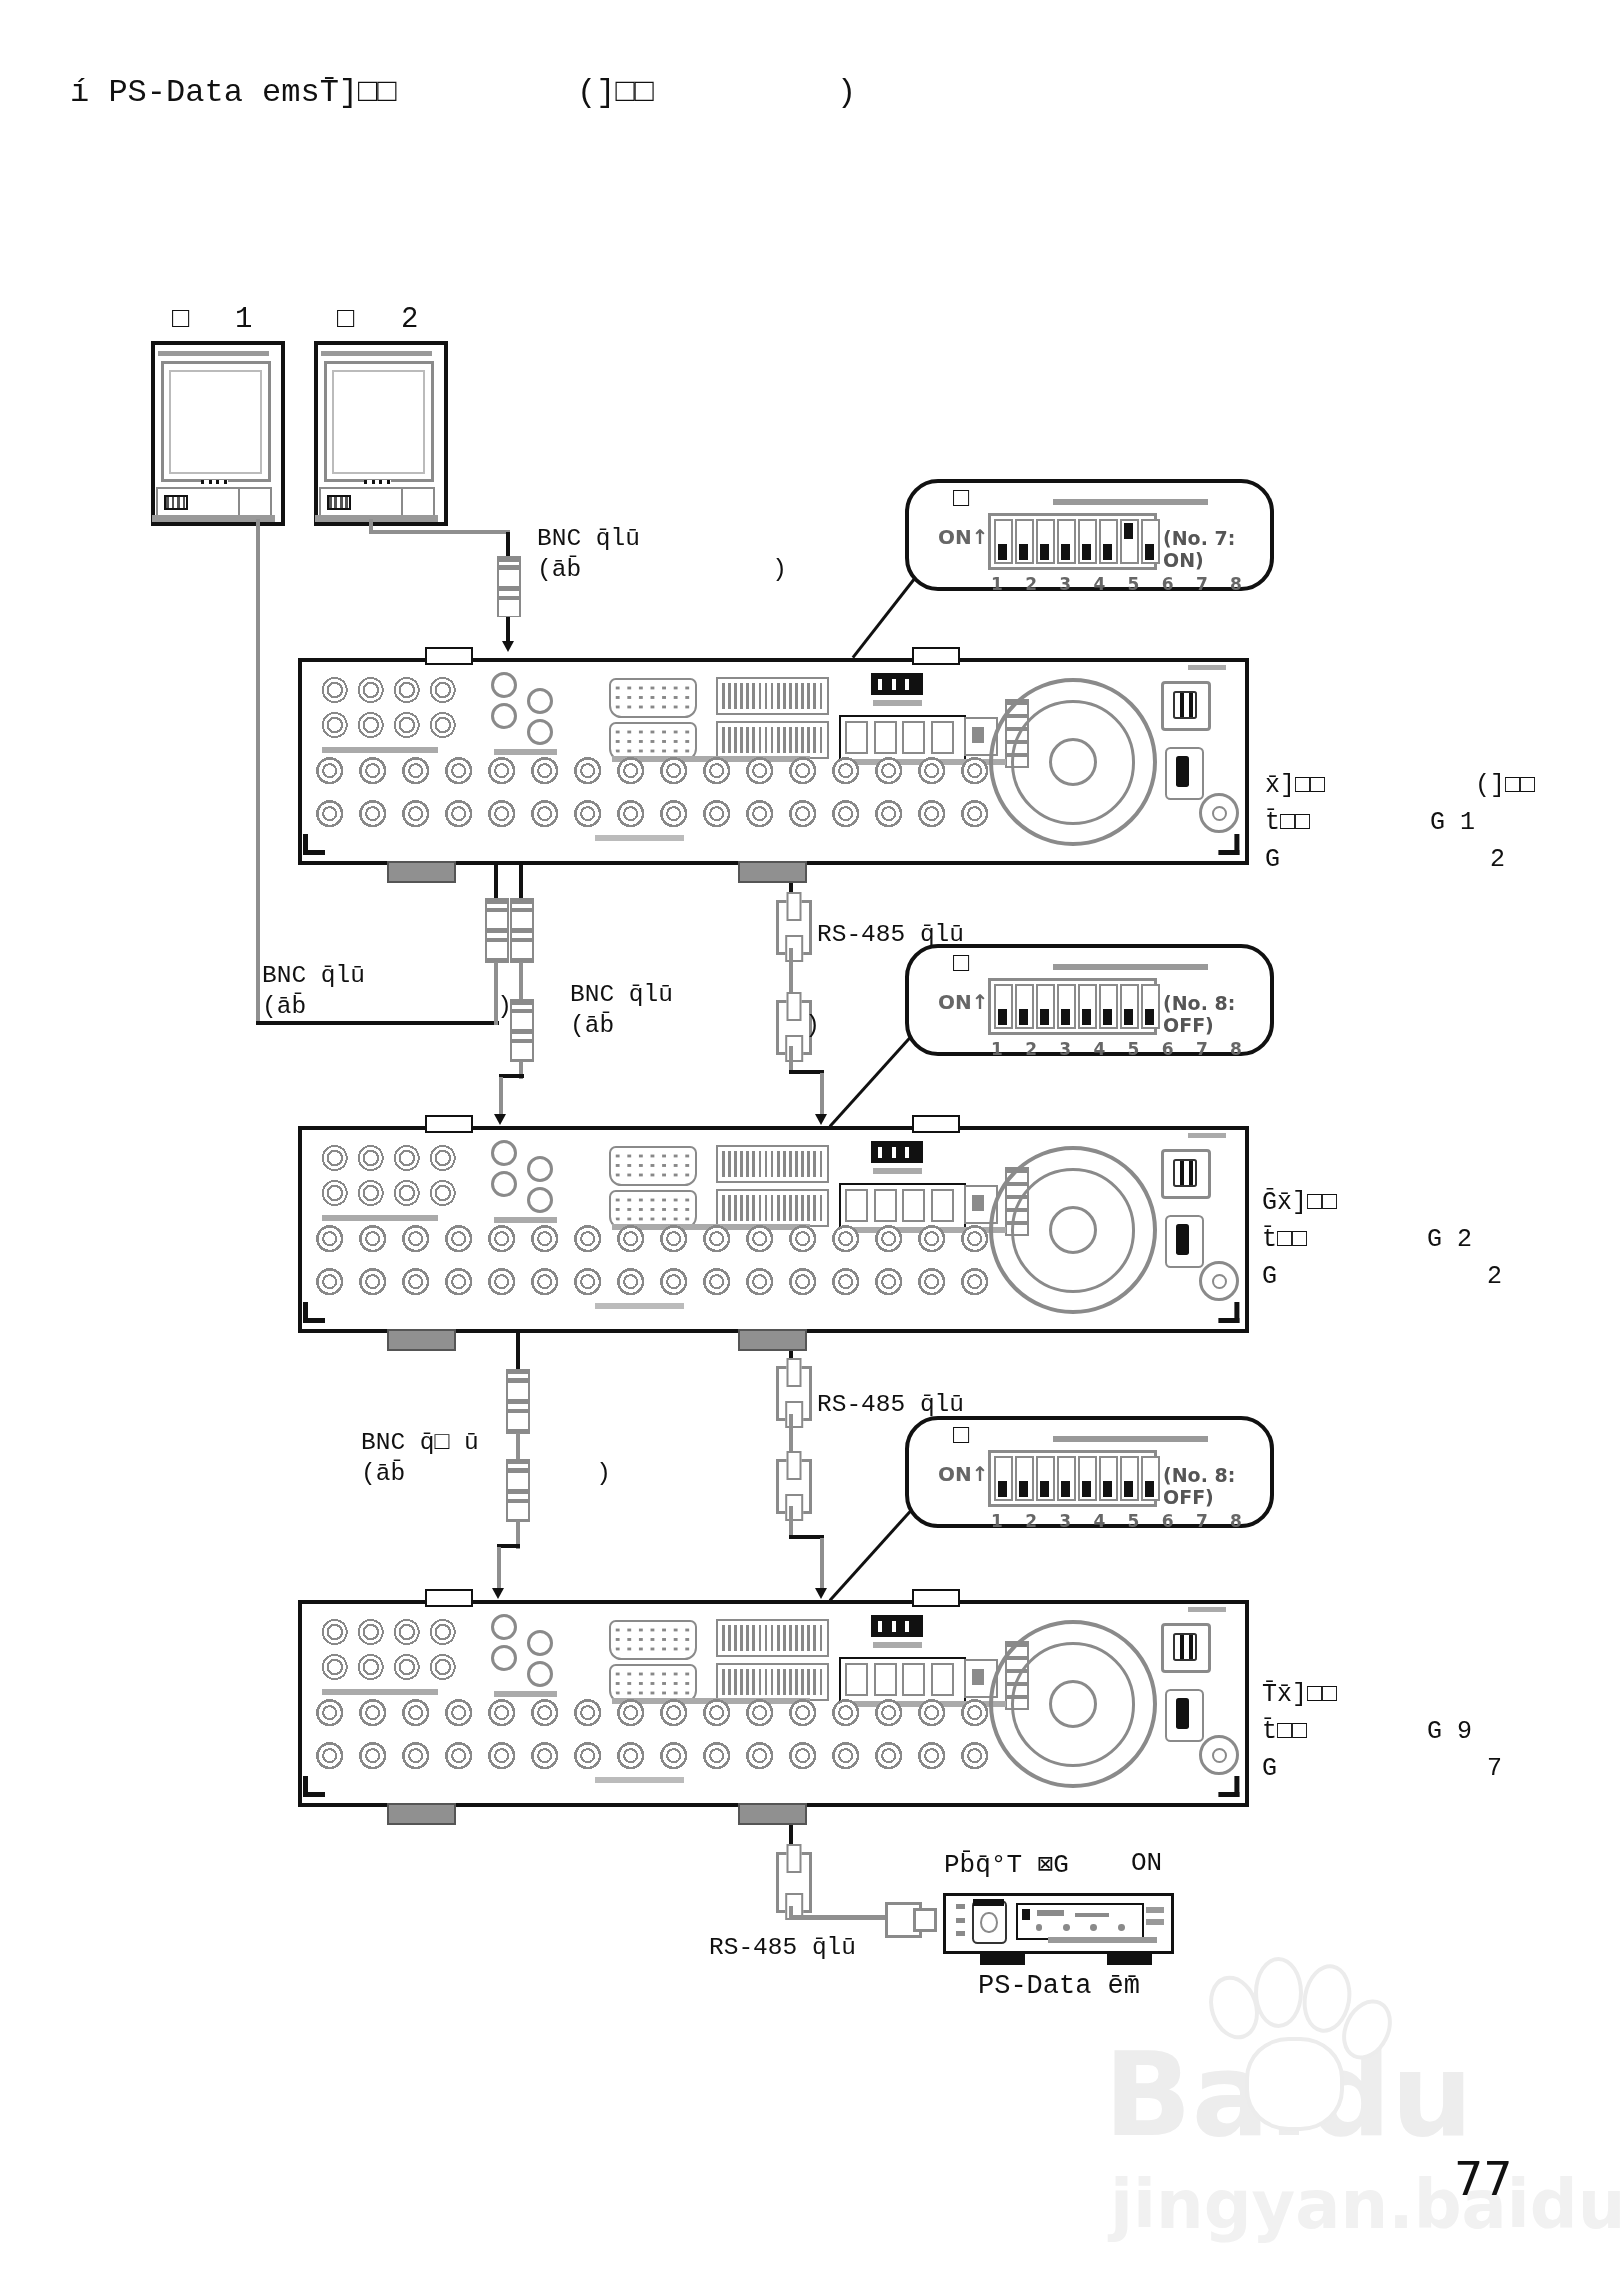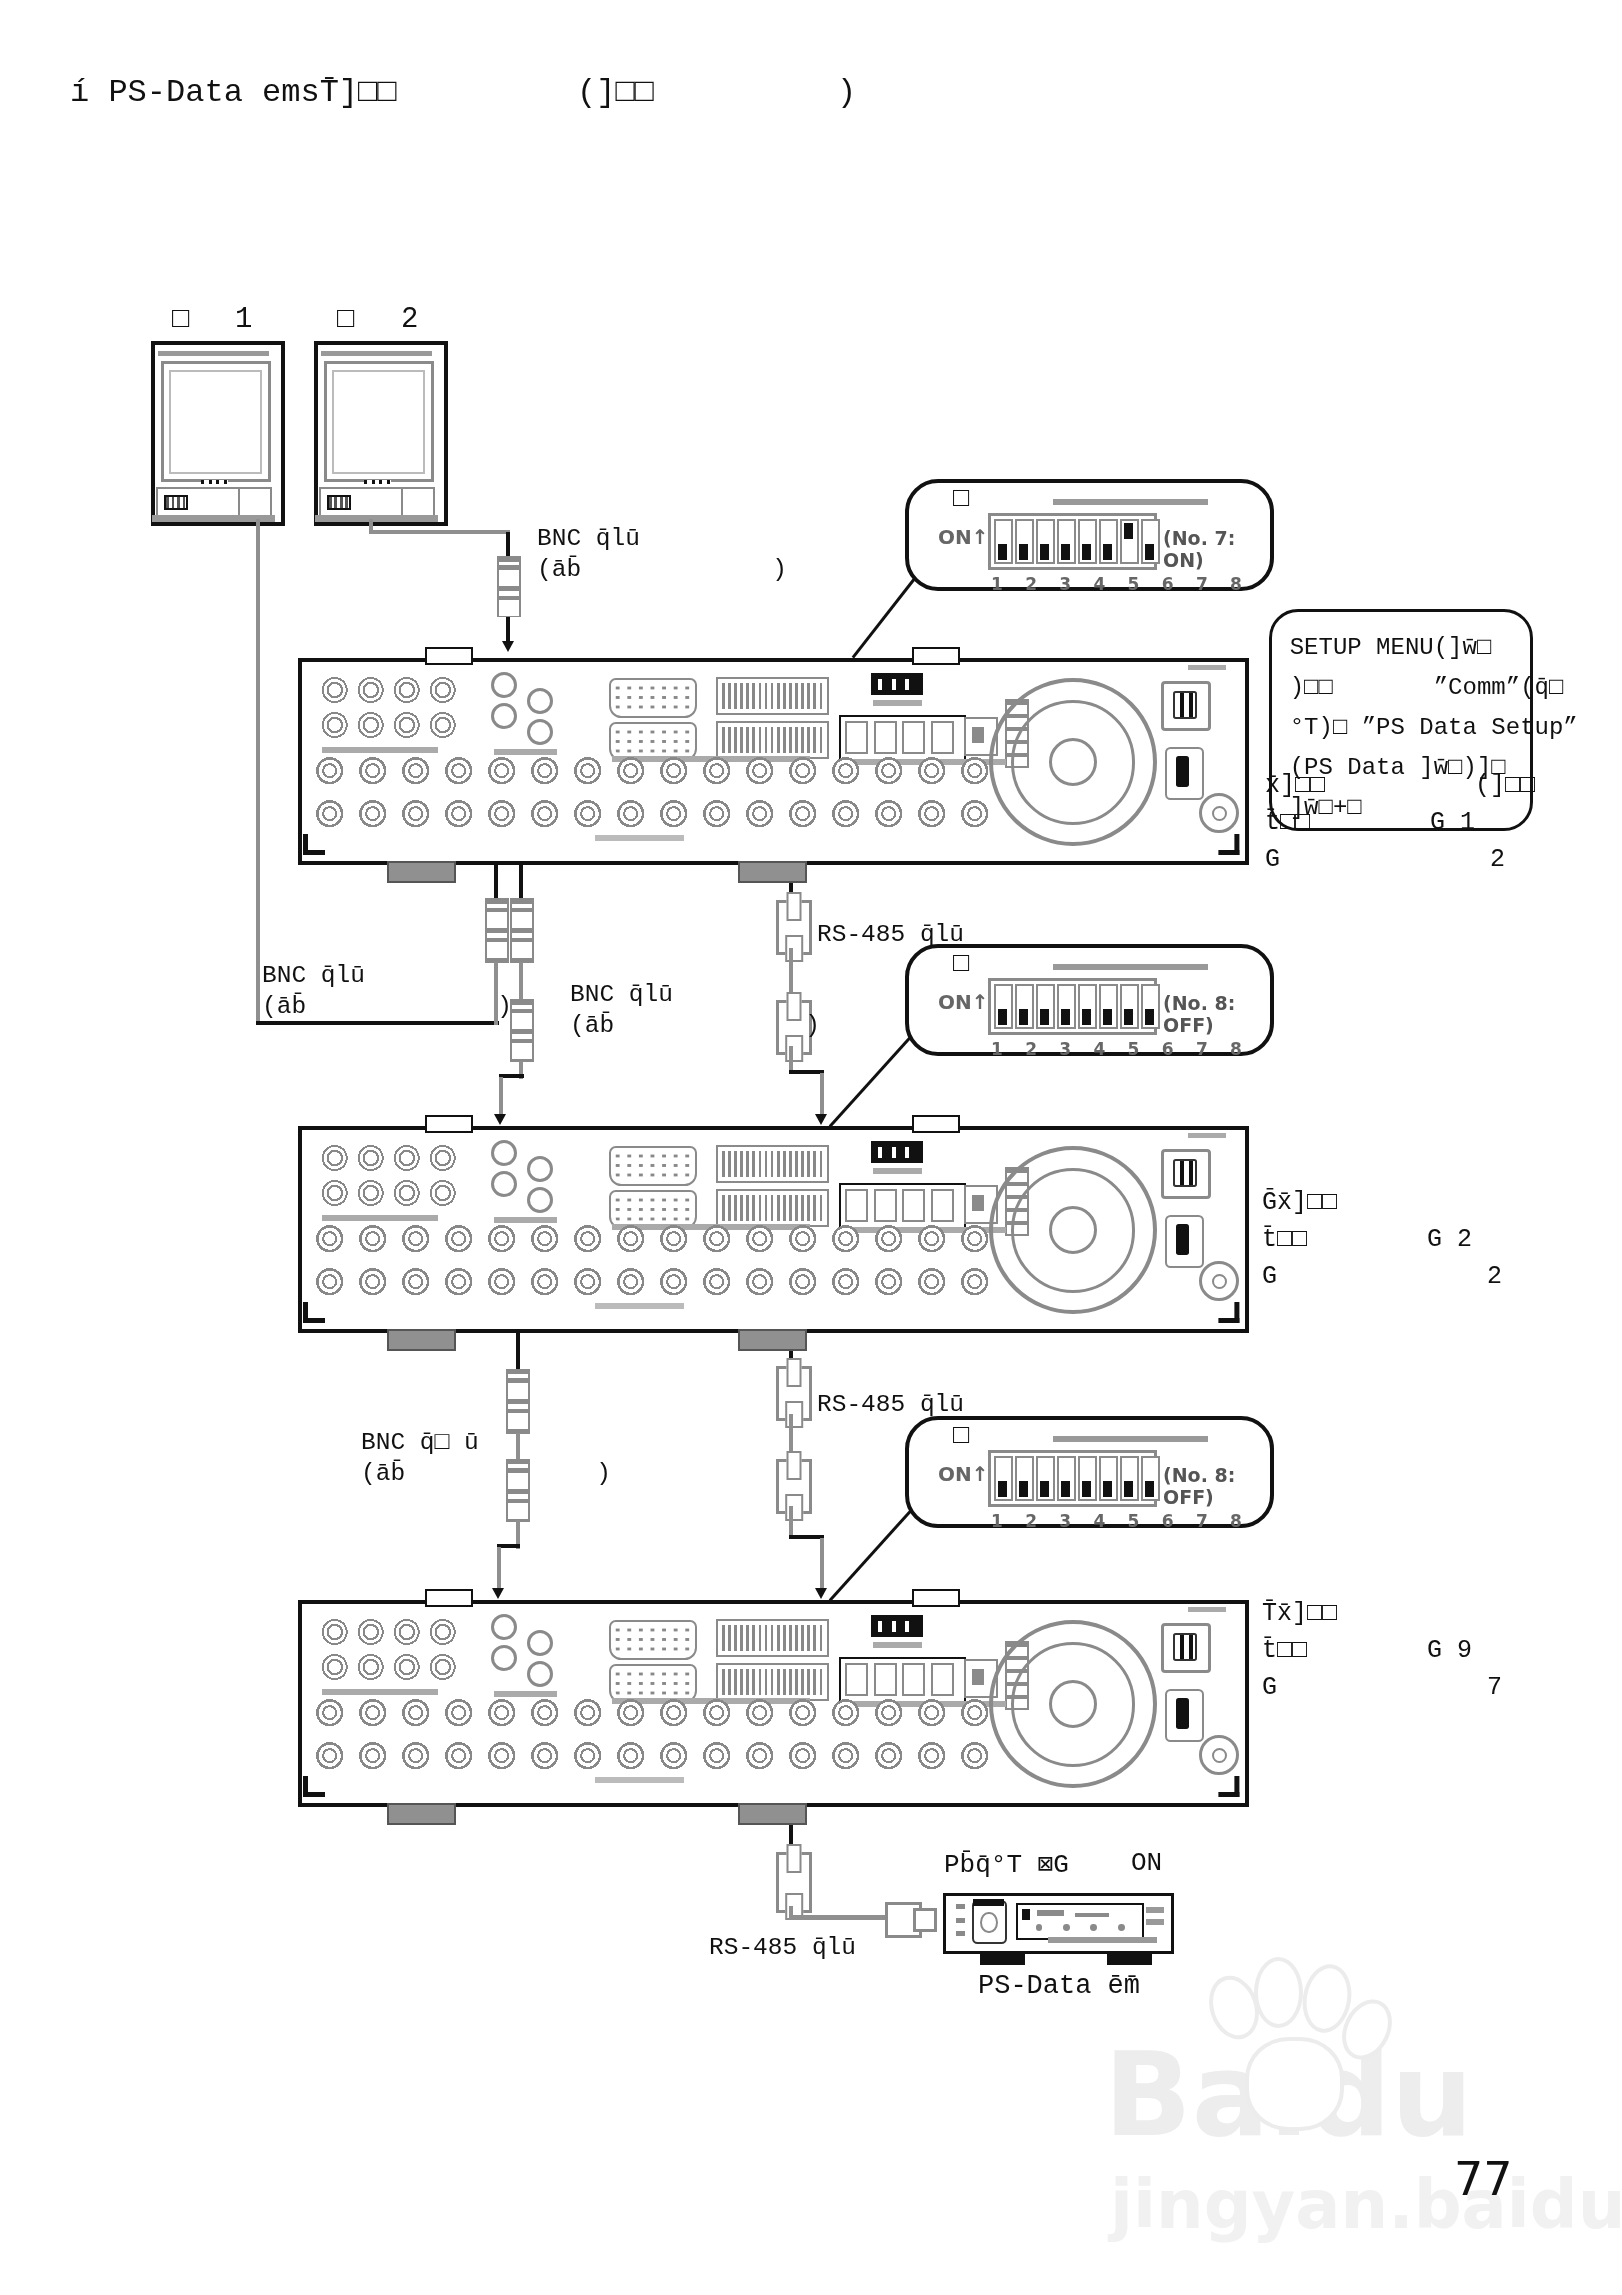--- a/index.html
+++ b/index.html
@@ -452,39 +452,32 @@
           <i class="nub nd"></i>
         </div>
         <div class="dipslot">
           <i class="nub nd"></i>
         </div>
       </div>
     <div class="dip-nums san">1 2 3 4 5 6 7 8</div>
     <div class="dip-note san">(No. 8: OFF)</div>
   </div>
 
-  <div class="setupbox ser z1">
-    <div class="pre">SETUP MENU(]w̄□</div>
-    <div class="pre">)□□       ”Comm”(q̄□</div>
-    <div class="pre">°T)□ ”PS Data Setup”</div>
-    <div class="pre">(PS Data ]w̄□)]□</div>
-    <div class="pre">]w̄□+□</div>
-  </div>
 
   <div class="unote ser z1" style="left:1265px;top:767px;">
     <div class="pre">x̄]□□          (]□□           )</div>
     <div class="pre">t̄□□        G 1</div>
     <div class="pre">G              2</div>
   </div>
   <div class="unote ser z1" style="left:1262px;top:1184px;">
     <div class="pre">Ḡx̄]□□</div>
     <div class="pre">t̄□□        G 2</div>
     <div class="pre">G              2</div>
   </div>
-  <div class="unote ser z1" style="left:1262px;top:1595px;">
+  <div class="unote ser z1" style="left:1262px;top:1676px;">
     <div class="pre">T̄x̄]□□</div>
     <div class="pre">t̄□□        G 9</div>
     <div class="pre">G              7</div>
   </div>
 
   <div class="abs ser z1" style="left:944px;top:1848px;font-size:26px;">Pb̄q̄°T ⊠G</div>
   <div class="abs ser z1" style="left:1131px;top:1848px;font-size:26px;">ON</div>
   <div class="ctrlbox z1">
     <div class="c-dash" style="top:8.2px;"></div>
     <div class="c-dash" style="top:22px;"></div>

